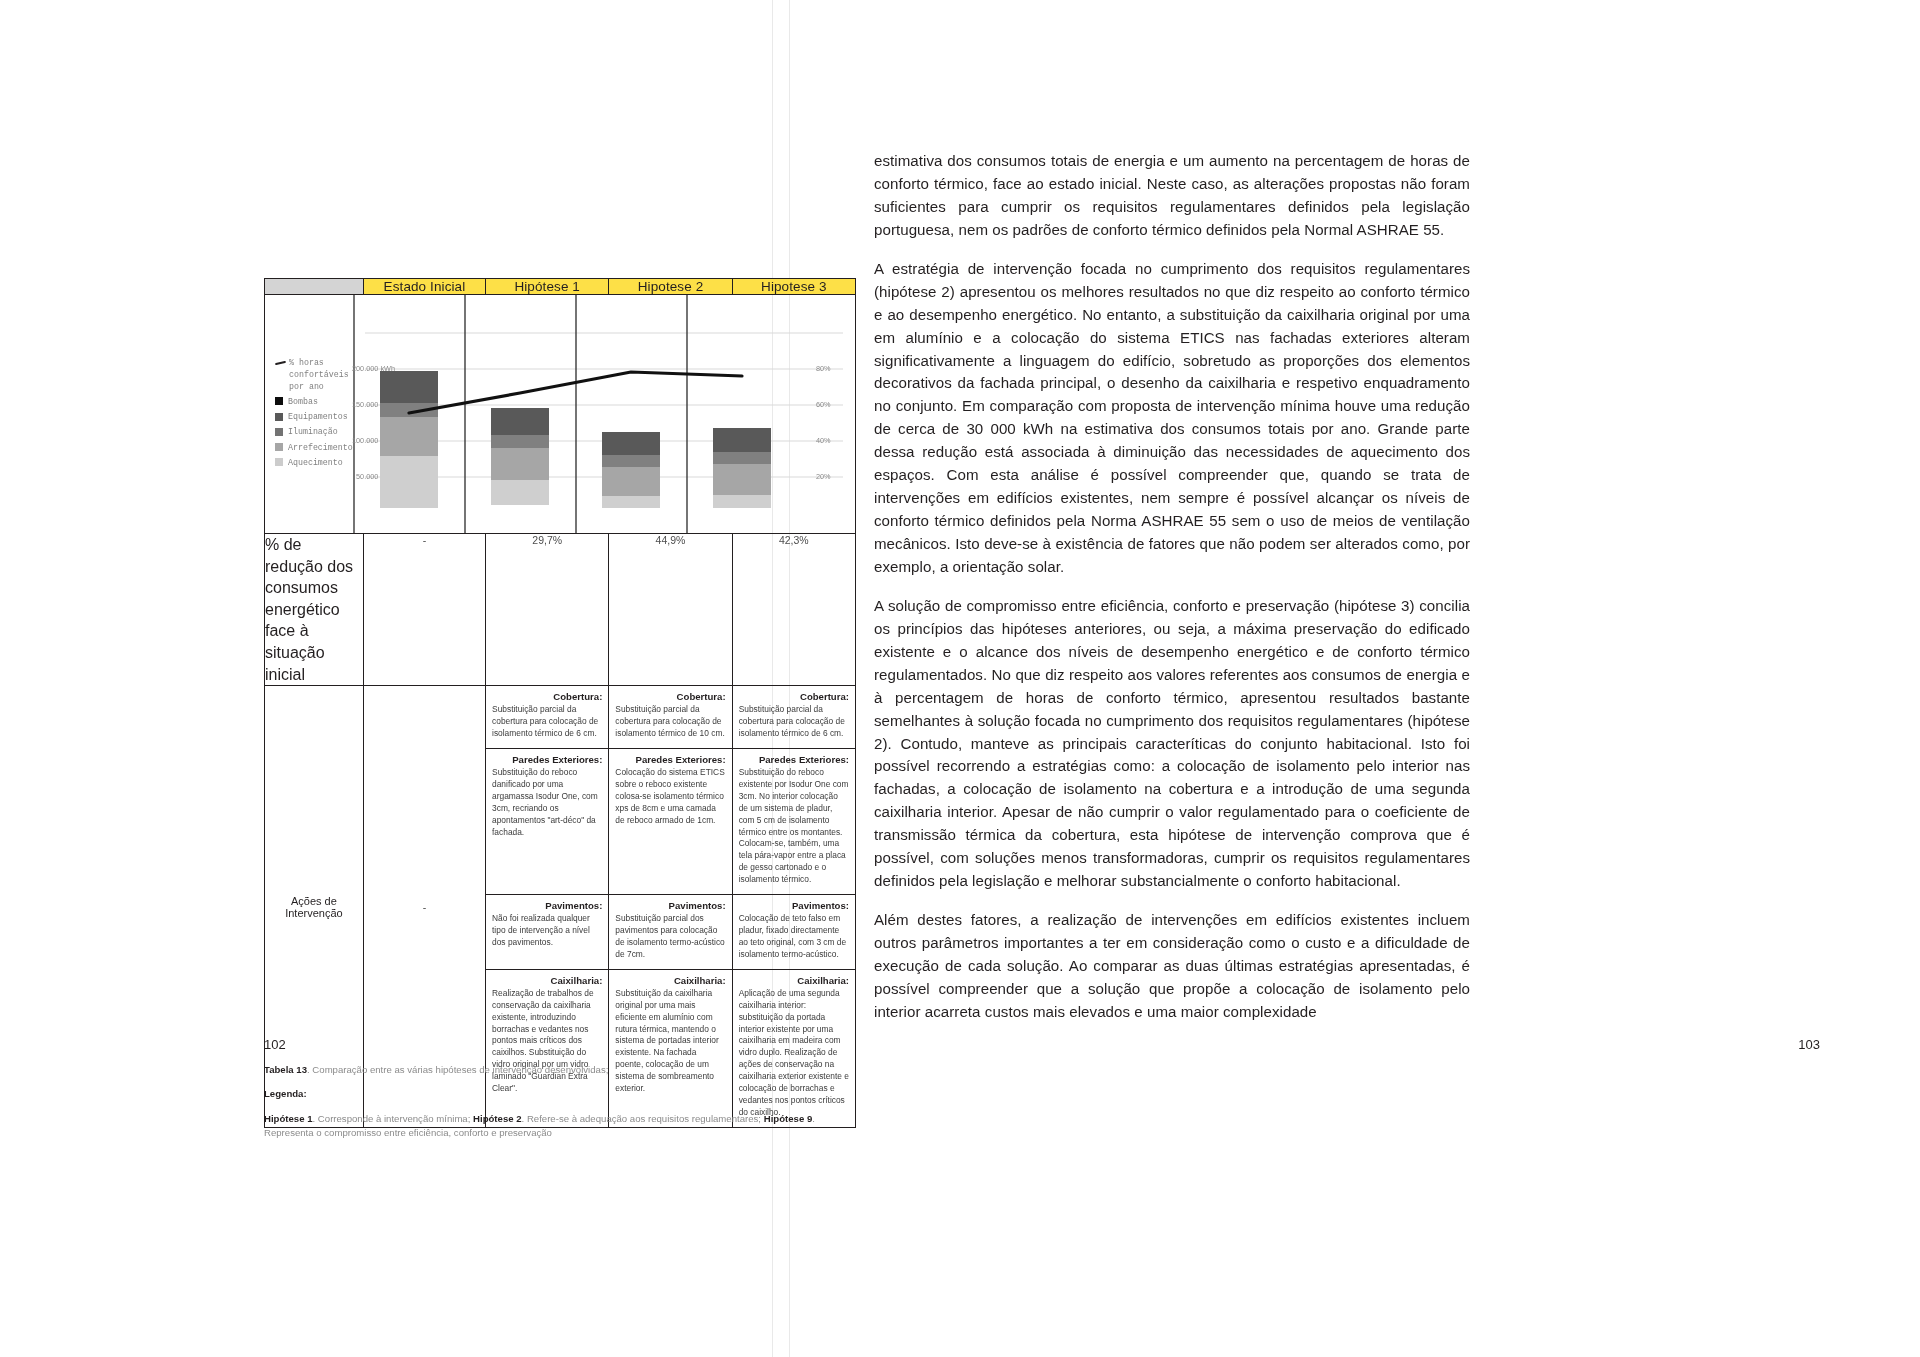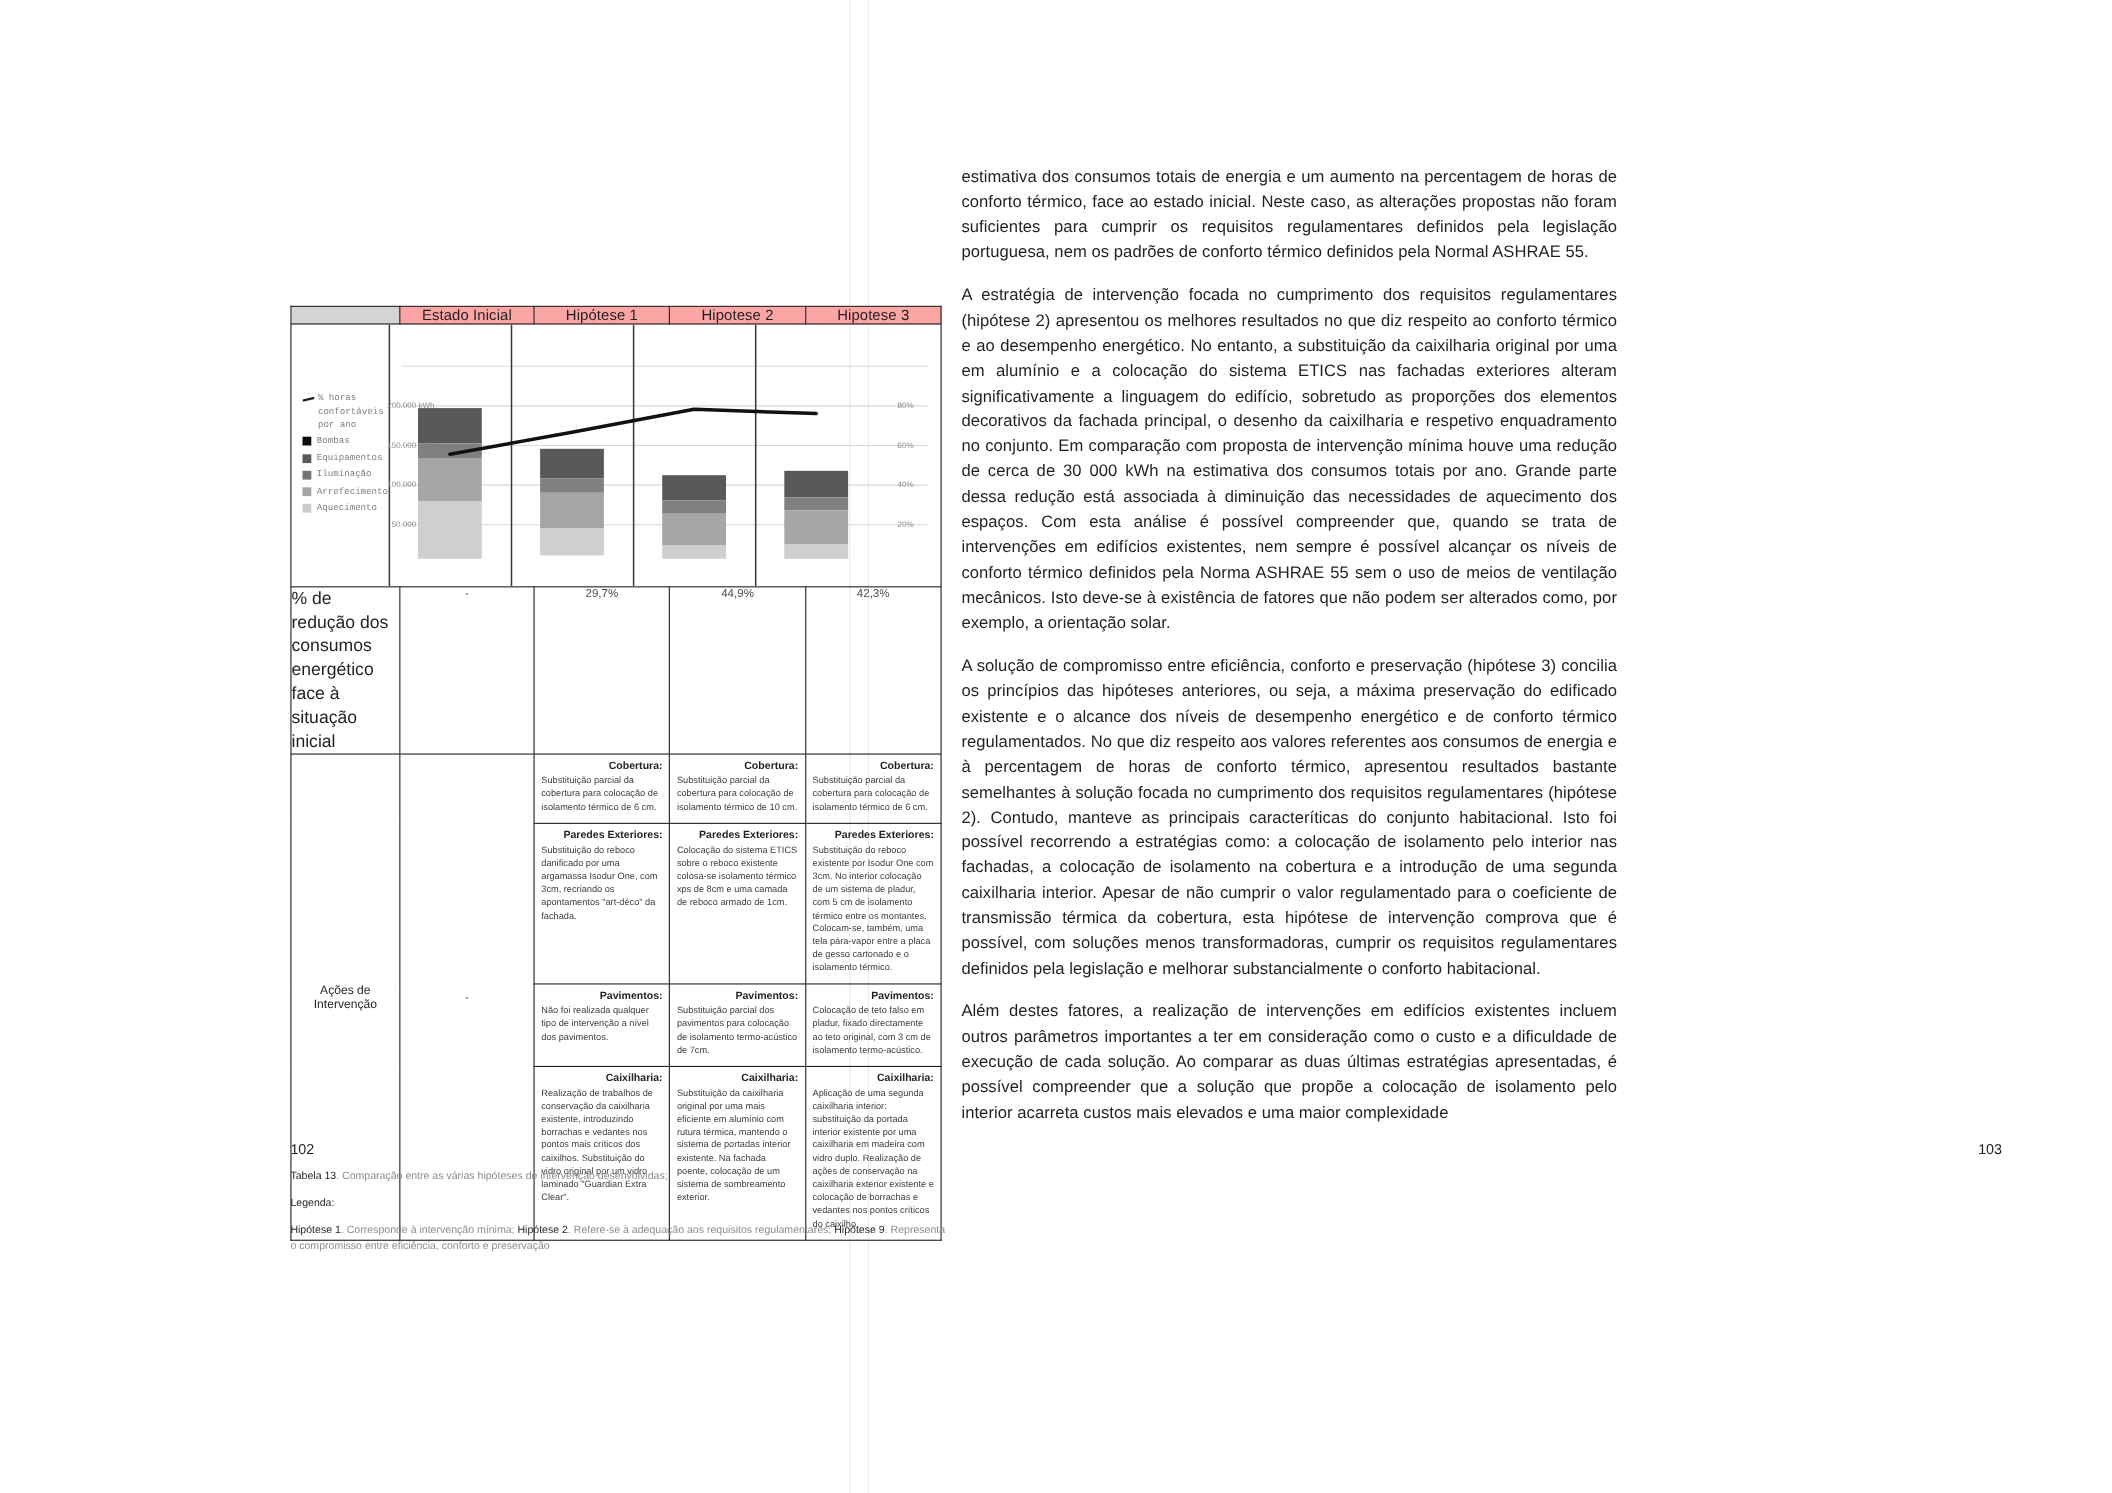--- a/index.html
+++ b/index.html
@@ -30,21 +30,21 @@
     width: 592px;
     table-layout: fixed;
     border: 1.6px solid #231f20;
   }
   table.cmp td, table.cmp th {
     border: 1px solid #231f20;
     vertical-align: top;
     padding: 0;
   }
   .colh {
-    background: #fca5a5;
+    background: #fde047;
     text-align: center;
     font-size: 13.5px;
     font-weight: 400;
     padding: 5px 2px 6px;
     letter-spacing: .1px;
     color: #231f20;
   }
   .colh.blank { background: #d4d4d4; }
 
   
@@ -113,21 +113,21 @@
   }
 
   
   .caption {
     position: absolute;
     left: 264px; top: 1063px;
     width: 600px;
     color: #8c8c8c;
   }
   .cap-line { font-size: 9.6px; line-height: 1.5; margin-bottom: 10px; }
-  .cap-line b { color: #231f20; font-weight: normal; }
+  .cap-line b { color: #231f20; font-weight: bold; }
   .cap-just { text-align: justify; }
   .folio {
     position: absolute;
     font-size: 13px; color: #231f20;
     bottom: 305px;
   }
   .folio-left { left: 264px; text-align: center; }
   .folio-right { right: 100px; }
 
   

